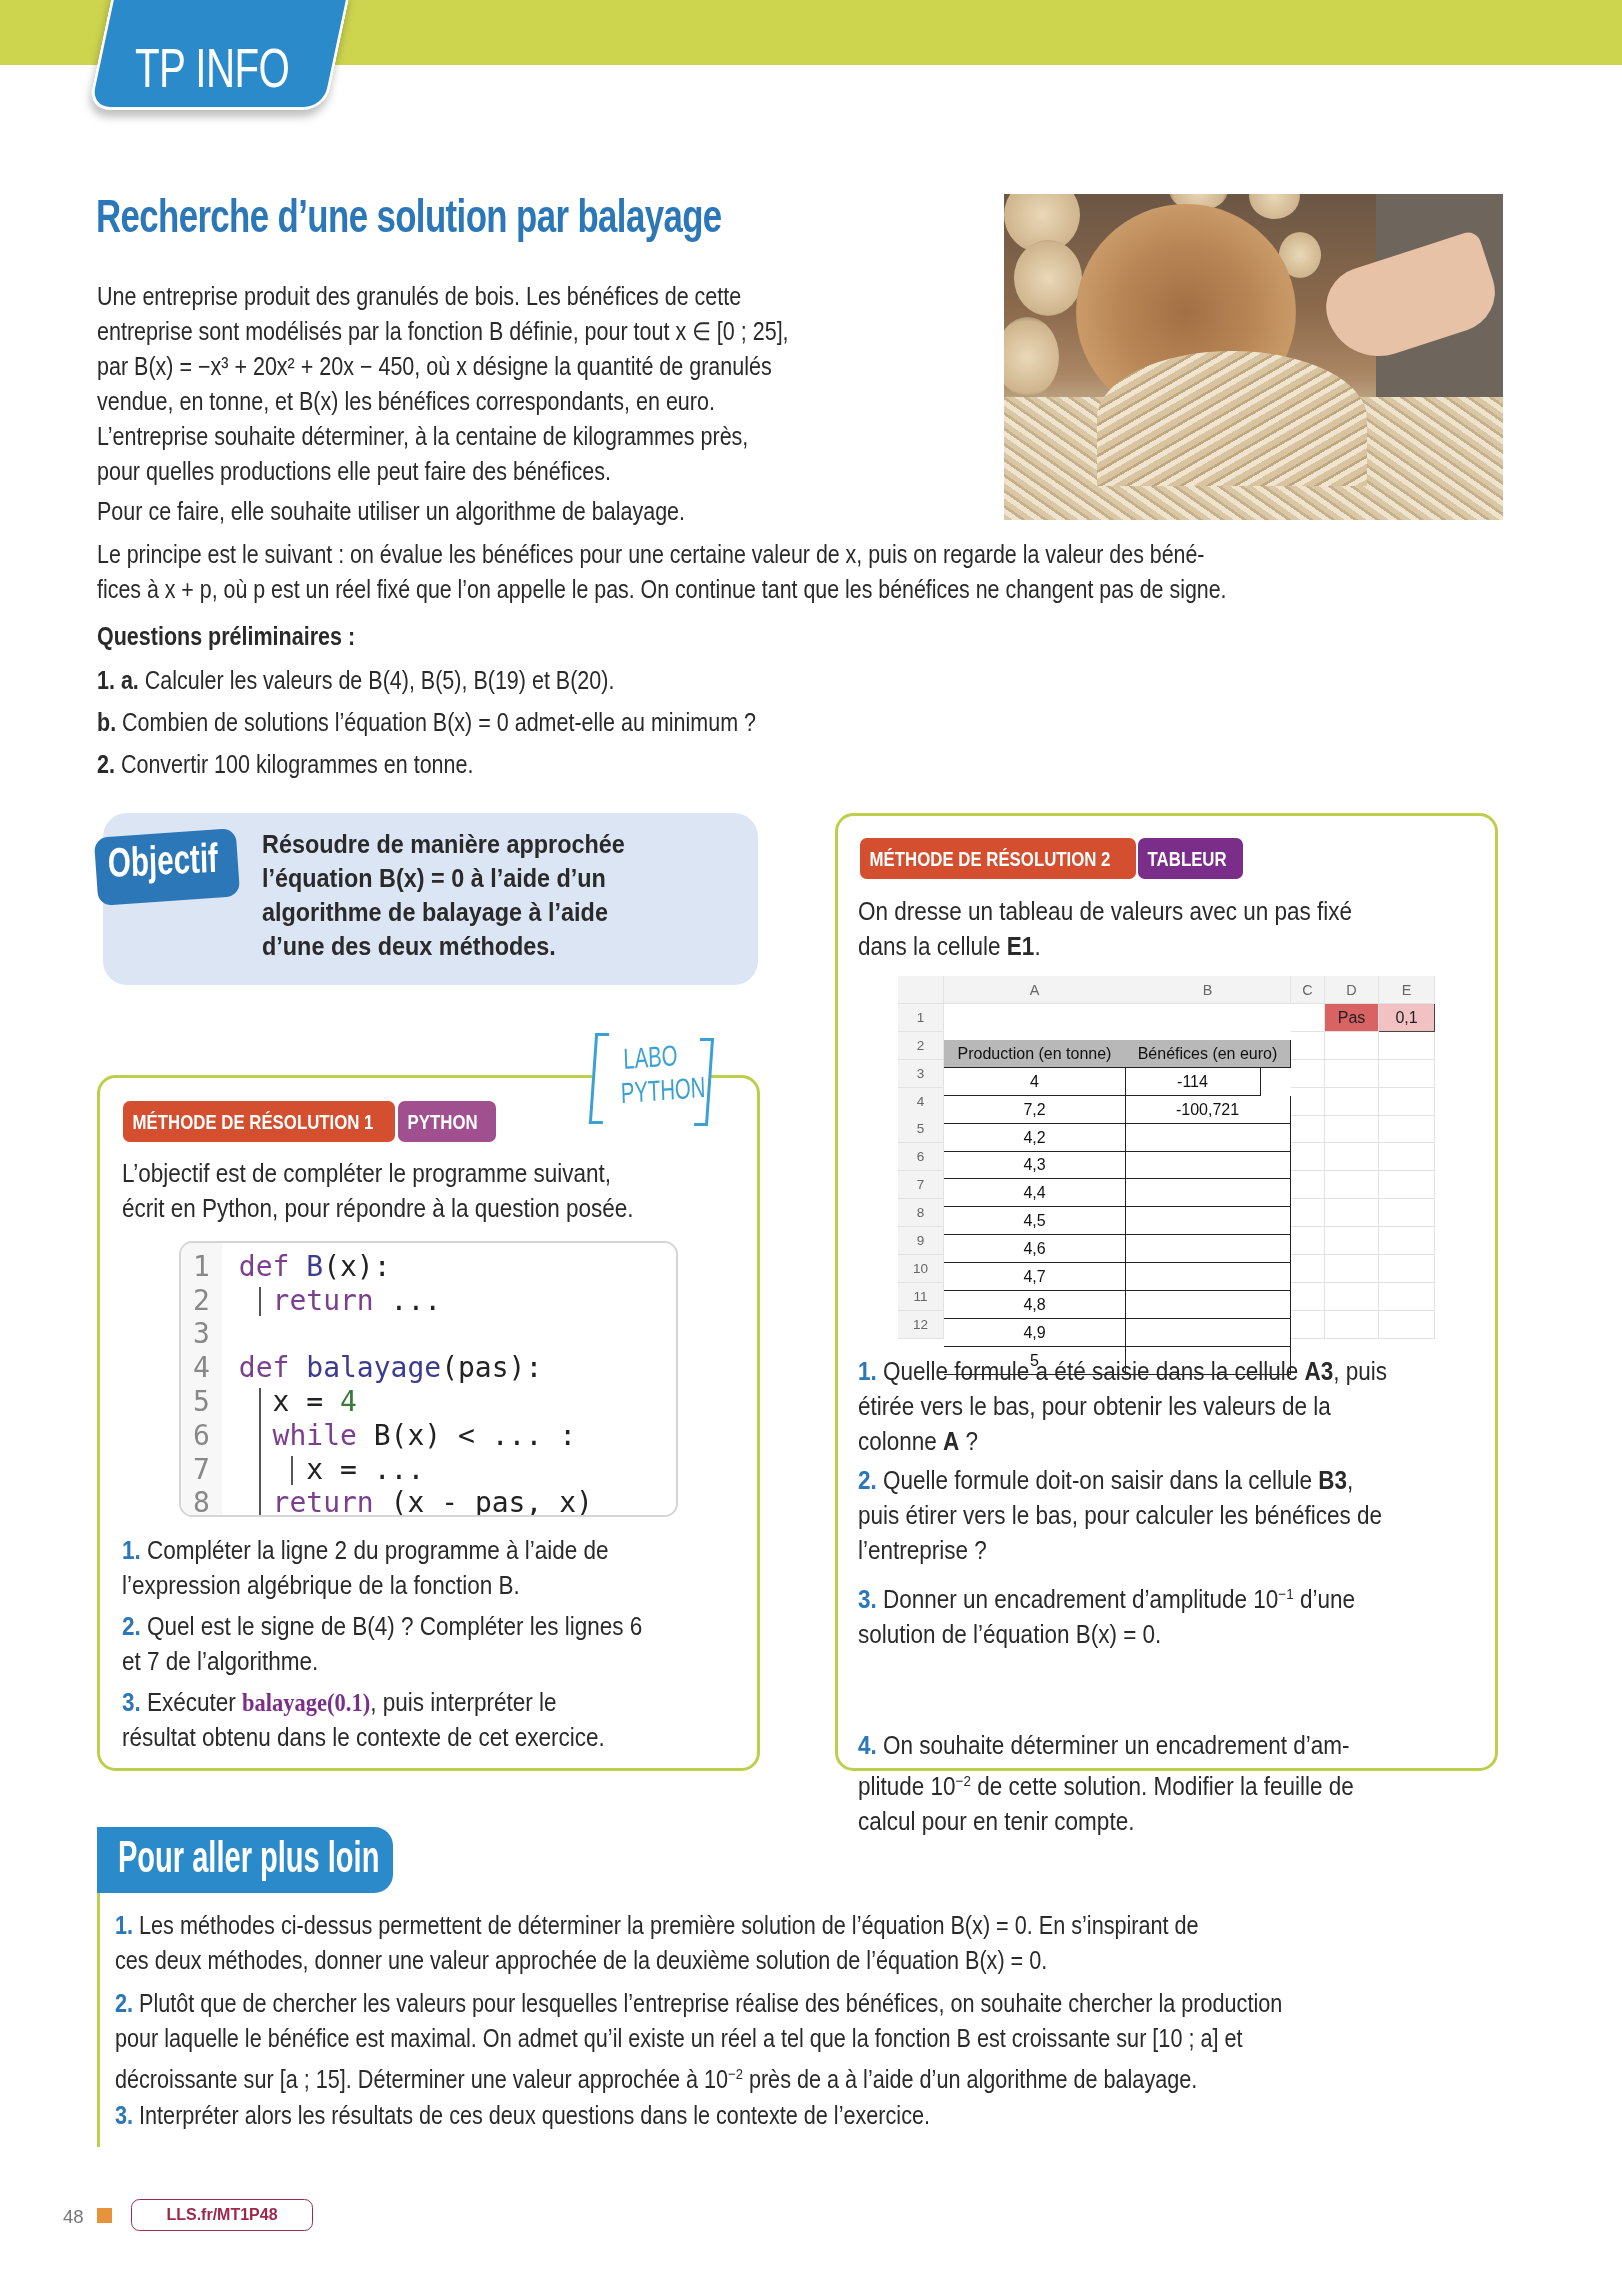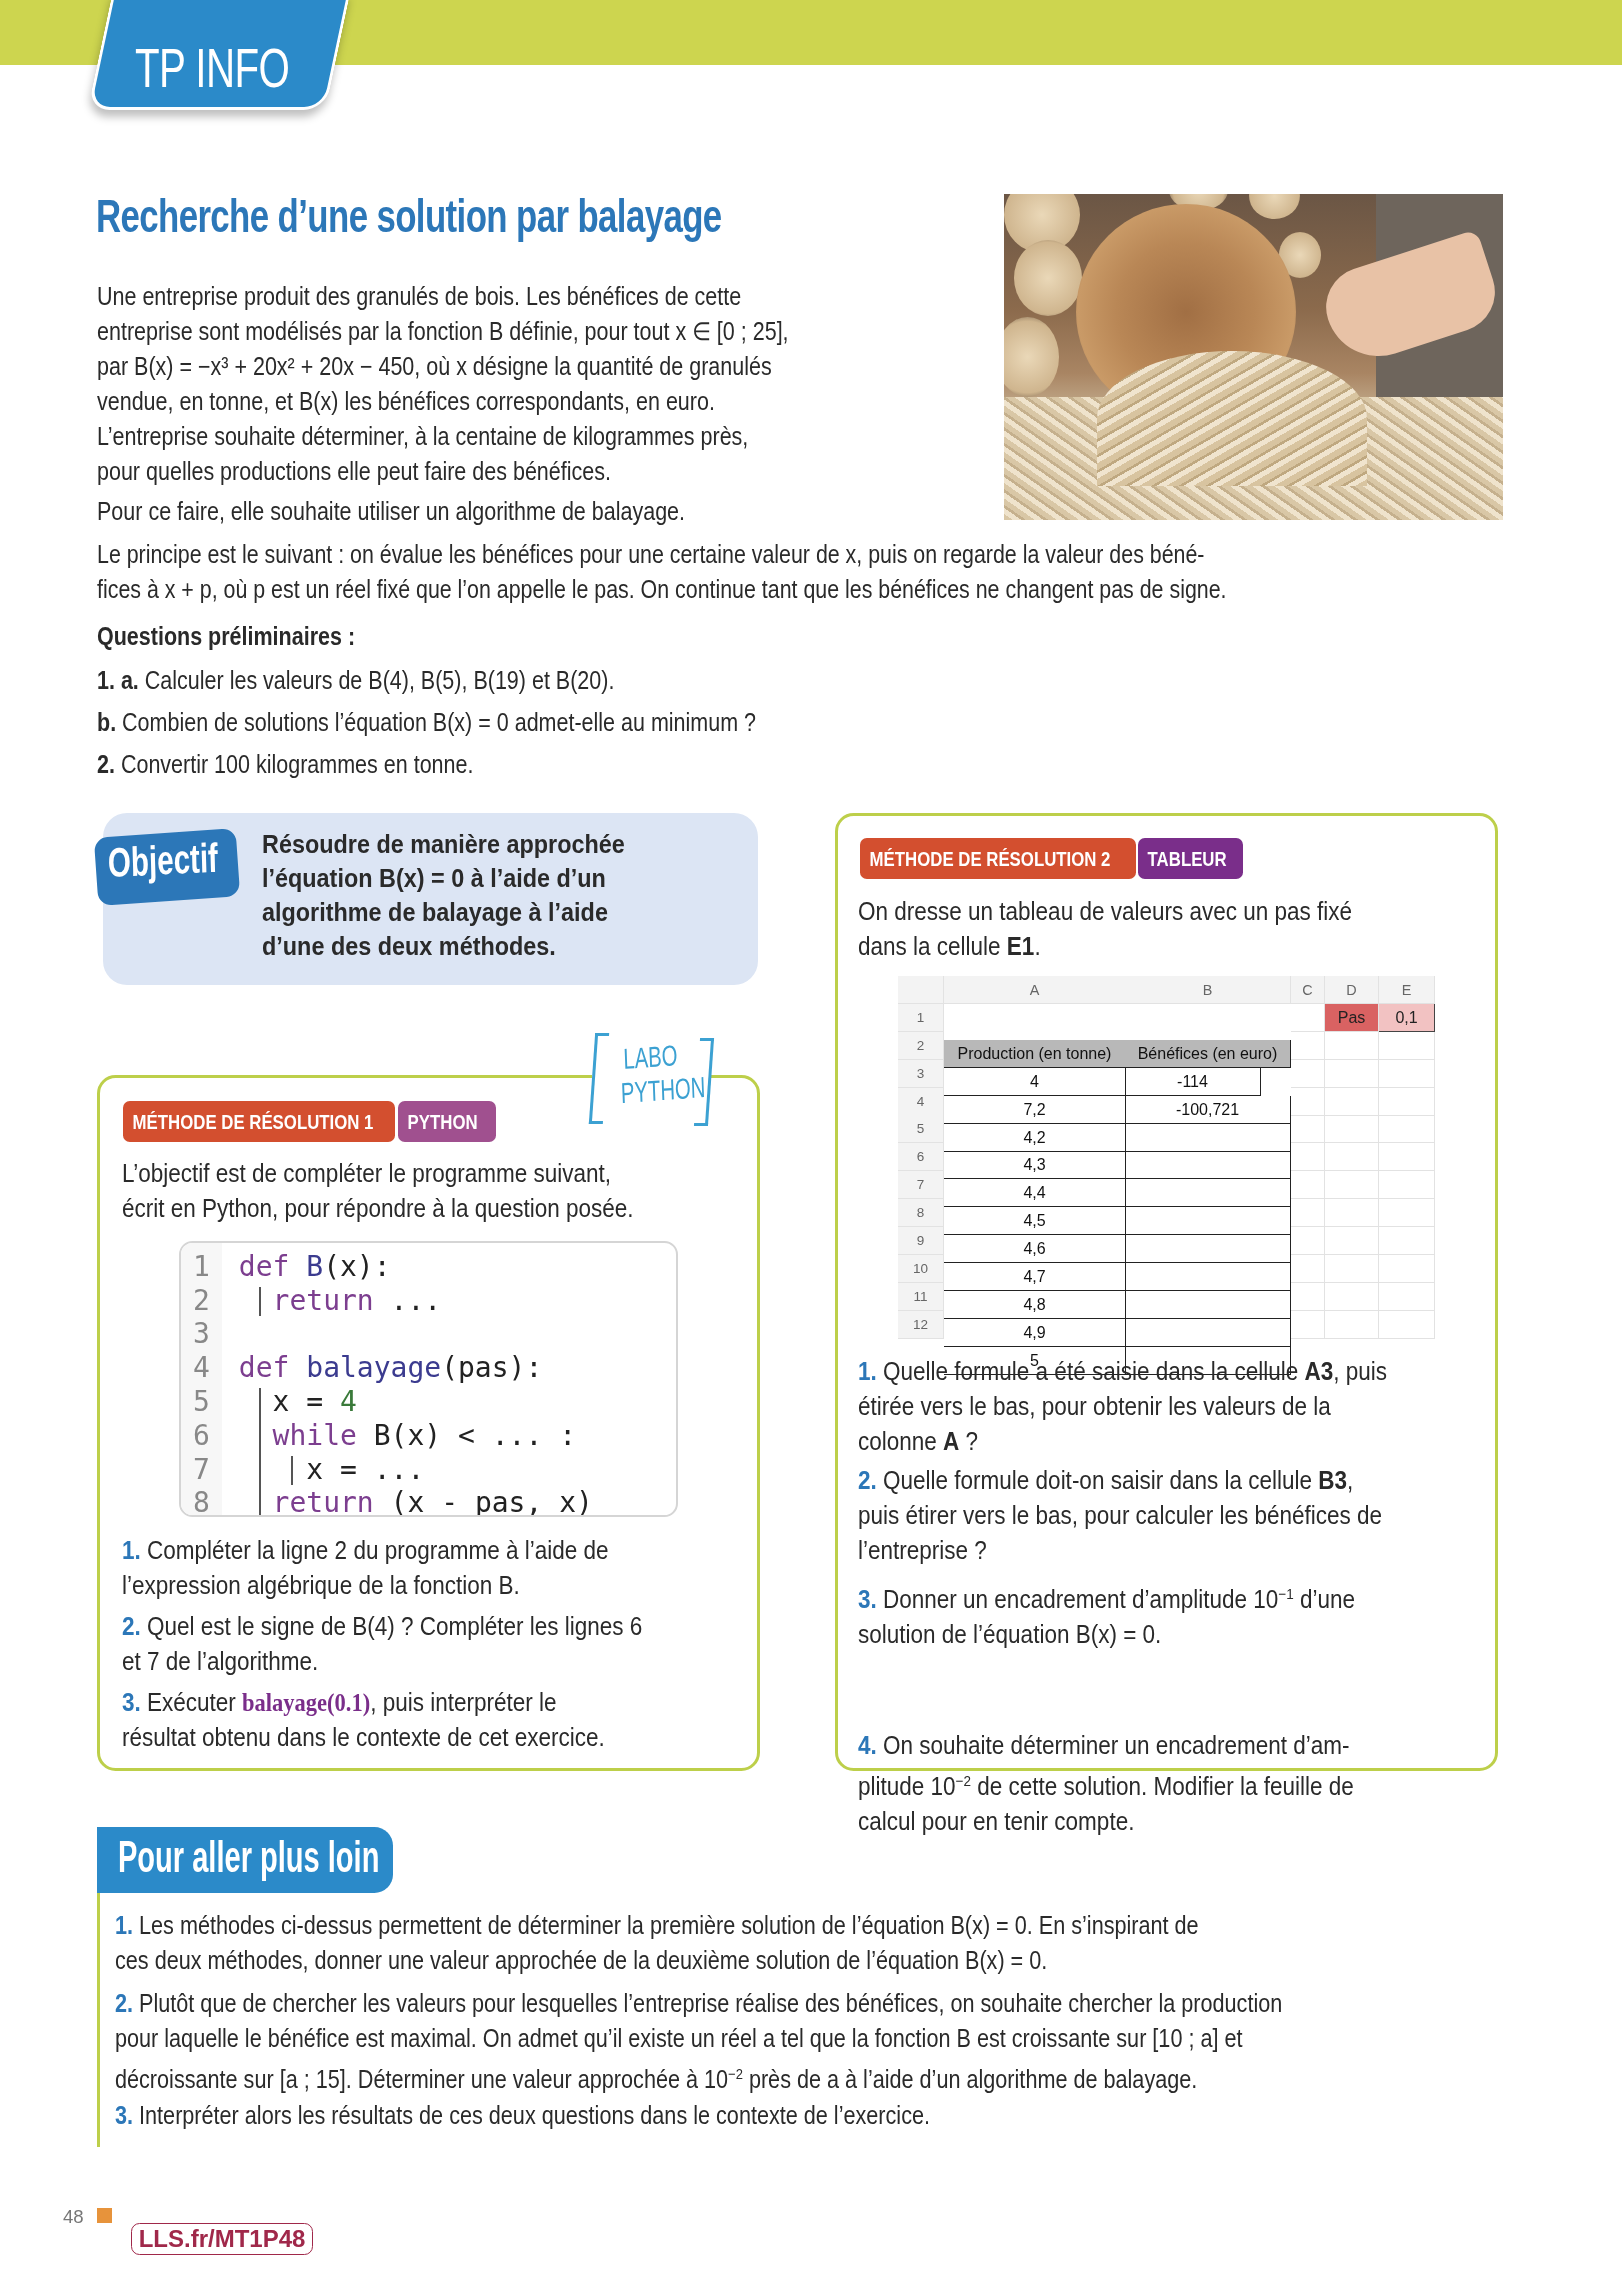--- a/index.html
+++ b/index.html
@@ -83,21 +83,21 @@
   .cell-pasval { background: #f2c2c2 !important; color: #222 !important; border-right: 1.7px solid #444 !important; border-bottom: 1.7px solid #444 !important; }
 
   .plus-loin-tab { position: absolute; left: 97px; top: 1827px; width: 296px; height: 66px; background: #2b8ac9; border-radius: 0 18.6px 18.6px 0; }
   .plus-loin-label { position: absolute; left: 118px; top: 1832px; font-size: 44px; font-weight: bold; color: #fff;
                      transform: scaleX(0.66); transform-origin: left; white-space: nowrap; }
   .plus-loin-line { position: absolute; left: 97px; top: 1851px; width: 3.4px; height: 296px; background: #bdcf4a; }
 
   .footer-page { position: absolute; left: 63px; top: 2206px; font-size: 18.6px; color: #777; text-align: center; }
   .footer-square { position: absolute; left: 97px; top: 2208px; width: 15px; height: 15px; background: #e7933b; }
   .footer-link { position: absolute; left: 131px; top: 2199px; width: 182px; height: 32px; border: 1.7px solid #a0284a; border-radius: 8.5px;
-                 color: #a0284a; font-weight: bold; font-size: 24px; line-height: 29px; text-align: center; margin-top: 24px; }
+                 color: #a0284a; font-weight: bold; font-size: 16px; line-height: 29px; text-align: center; }
   .purple-code { color: #7a2e8a; font-family: "Liberation Serif", serif; font-weight: bold; }
 </style>
 </head>
 <body>
 
 <div class="top-bar"></div>
 <div class="tp-tab"></div>
 <div class="tp-tab-label">TP INFO</div>
 
 <h1 class="page-title">Recherche d’une solution par balayage</h1>

